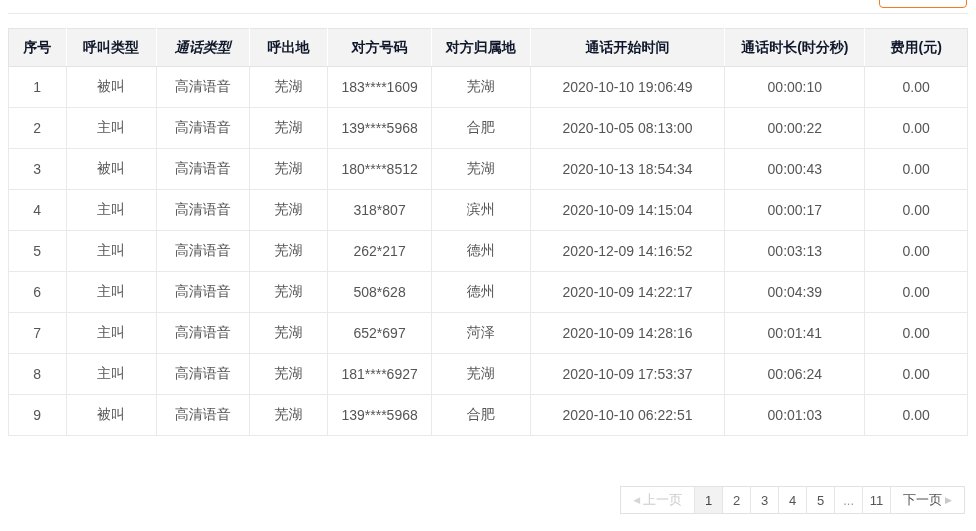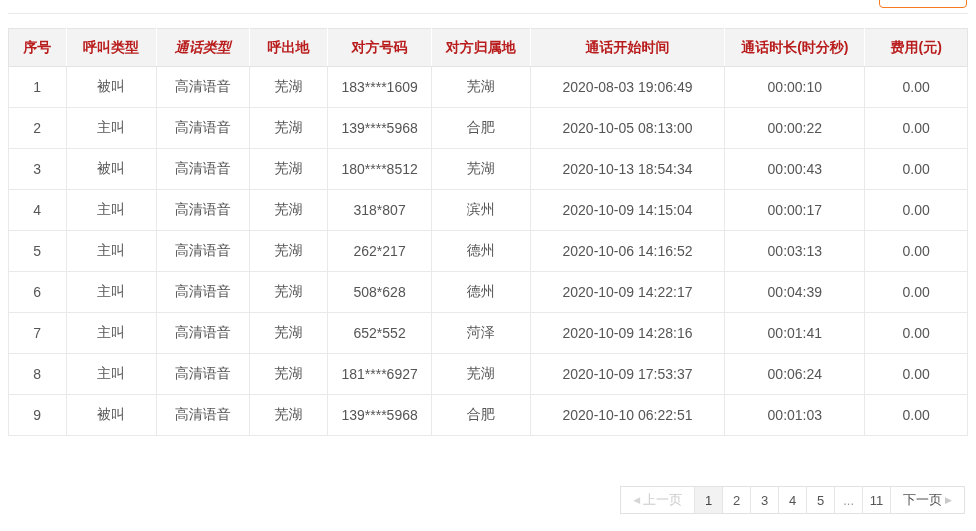--- a/index.html
+++ b/index.html
@@ -15,21 +15,21 @@
   }
   .top-divider{
     position:absolute;top:13px;left:8px;right:8px;height:1px;background:#e9e9e9;
   }
   table.records{
     position:absolute;top:28px;left:8px;width:960px;
     border-collapse:collapse;table-layout:fixed;
     border:1px solid #e4e4e4;
   }
   table.records th{
-    background:#f3f3f3;height:38px;font-size:14px;font-weight:bold;color:#b91c1c;
+    background:#f3f3f3;height:38px;font-size:14px;font-weight:bold;color:#0f172a;
     text-align:center;border-bottom:1px solid #e4e4e4;box-sizing:border-box;
     padding:0;white-space:nowrap;overflow:hidden;
   }
   table.records th:not(:last-child){border-right:1px solid #ffffff;}
   table.records td{
     height:41px;font-size:14px;color:#555555;text-align:center;
     border:1px solid #e9e9e9;box-sizing:border-box;background:#ffffff;
     padding:0;white-space:nowrap;overflow:hidden;
   }
   
@@ -83,21 +83,21 @@
       </tr>
   </thead>
   <tbody>
       <tr>
         <td>1</td>
         <td>被叫</td>
         <td>高清语音</td>
         <td>芜湖</td>
         <td>183****1609</td>
         <td>芜湖</td>
-        <td>2020-08-03 19:06:49</td>
+        <td>2020-10-10 19:06:49</td>
         <td>00:00:10</td>
         <td>0.00</td>
       </tr>
       <tr>
         <td>2</td>
         <td>主叫</td>
         <td>高清语音</td>
         <td>芜湖</td>
         <td>139****5968</td>
         <td>合肥</td>
@@ -127,41 +127,41 @@
         <td>00:00:17</td>
         <td>0.00</td>
       </tr>
       <tr>
         <td>5</td>
         <td>主叫</td>
         <td>高清语音</td>
         <td>芜湖</td>
         <td>262*217</td>
         <td>德州</td>
-        <td>2020-10-06 14:16:52</td>
+        <td>2020-12-09 14:16:52</td>
         <td>00:03:13</td>
         <td>0.00</td>
       </tr>
       <tr>
         <td>6</td>
         <td>主叫</td>
         <td>高清语音</td>
         <td>芜湖</td>
         <td>508*628</td>
         <td>德州</td>
         <td>2020-10-09 14:22:17</td>
         <td>00:04:39</td>
         <td>0.00</td>
       </tr>
       <tr>
         <td>7</td>
         <td>主叫</td>
         <td>高清语音</td>
         <td>芜湖</td>
-        <td>652*552</td>
+        <td>652*697</td>
         <td>菏泽</td>
         <td>2020-10-09 14:28:16</td>
         <td>00:01:41</td>
         <td>0.00</td>
       </tr>
       <tr>
         <td>8</td>
         <td>主叫</td>
         <td>高清语音</td>
         <td>芜湖</td>

